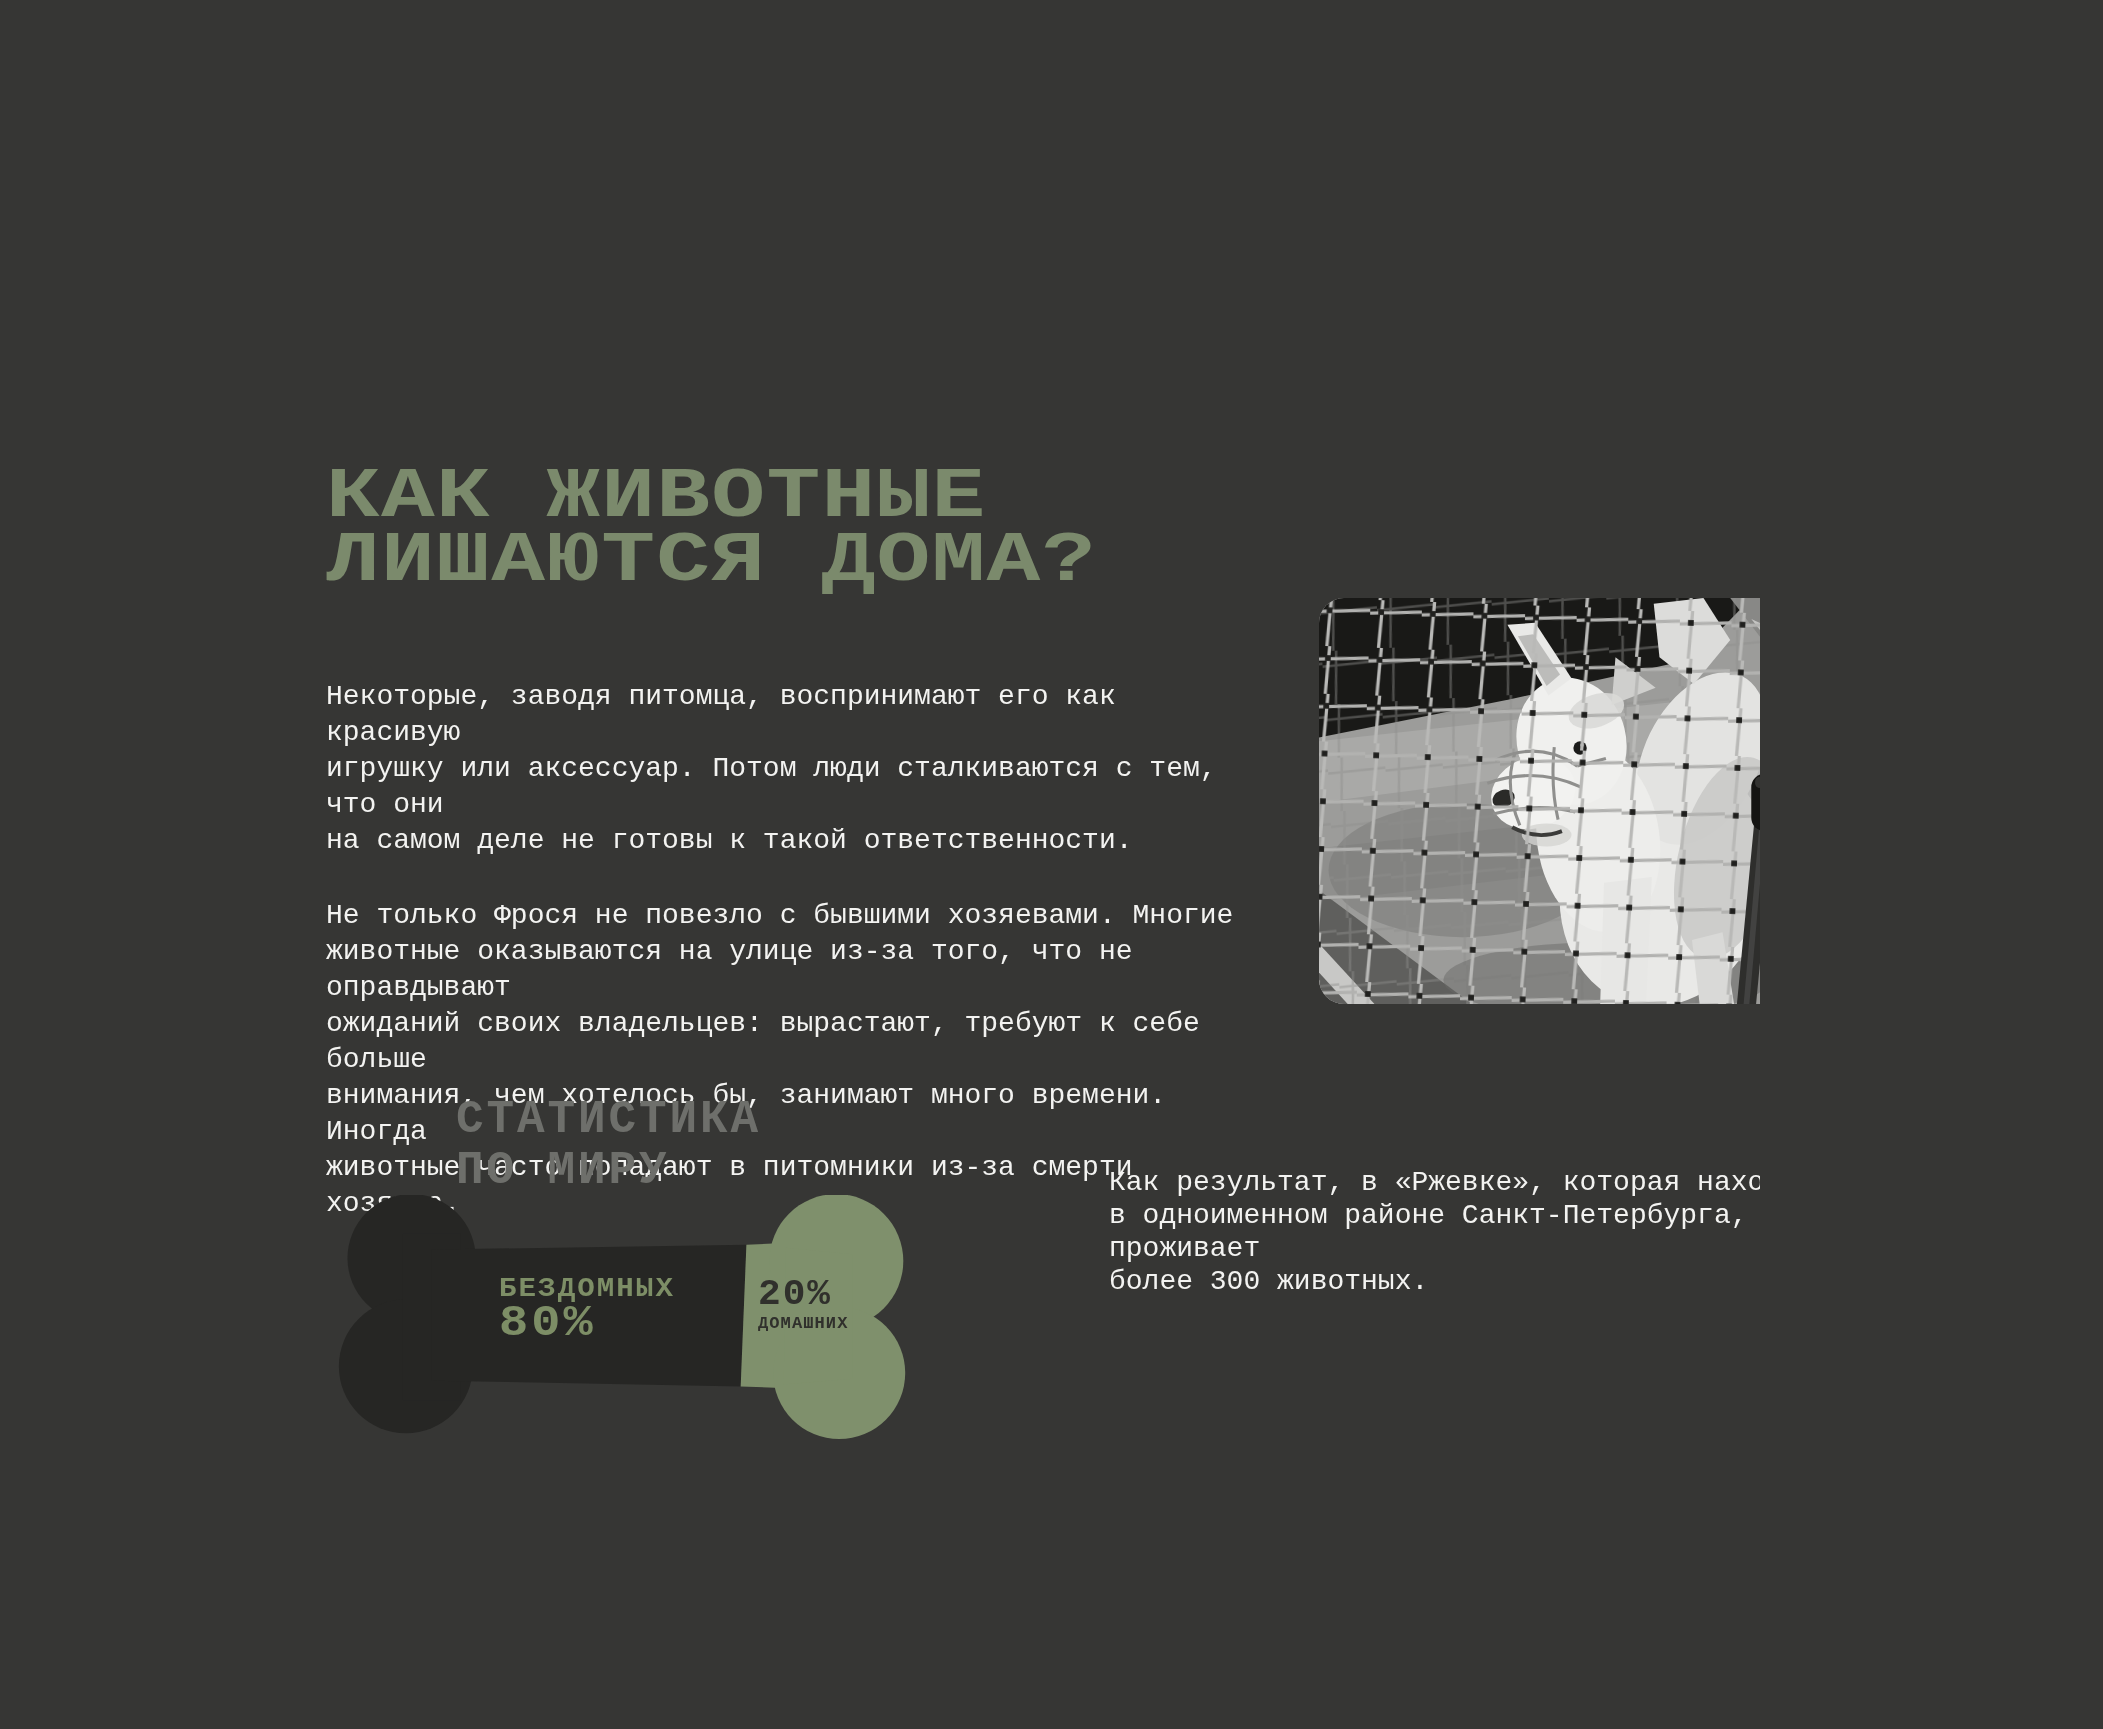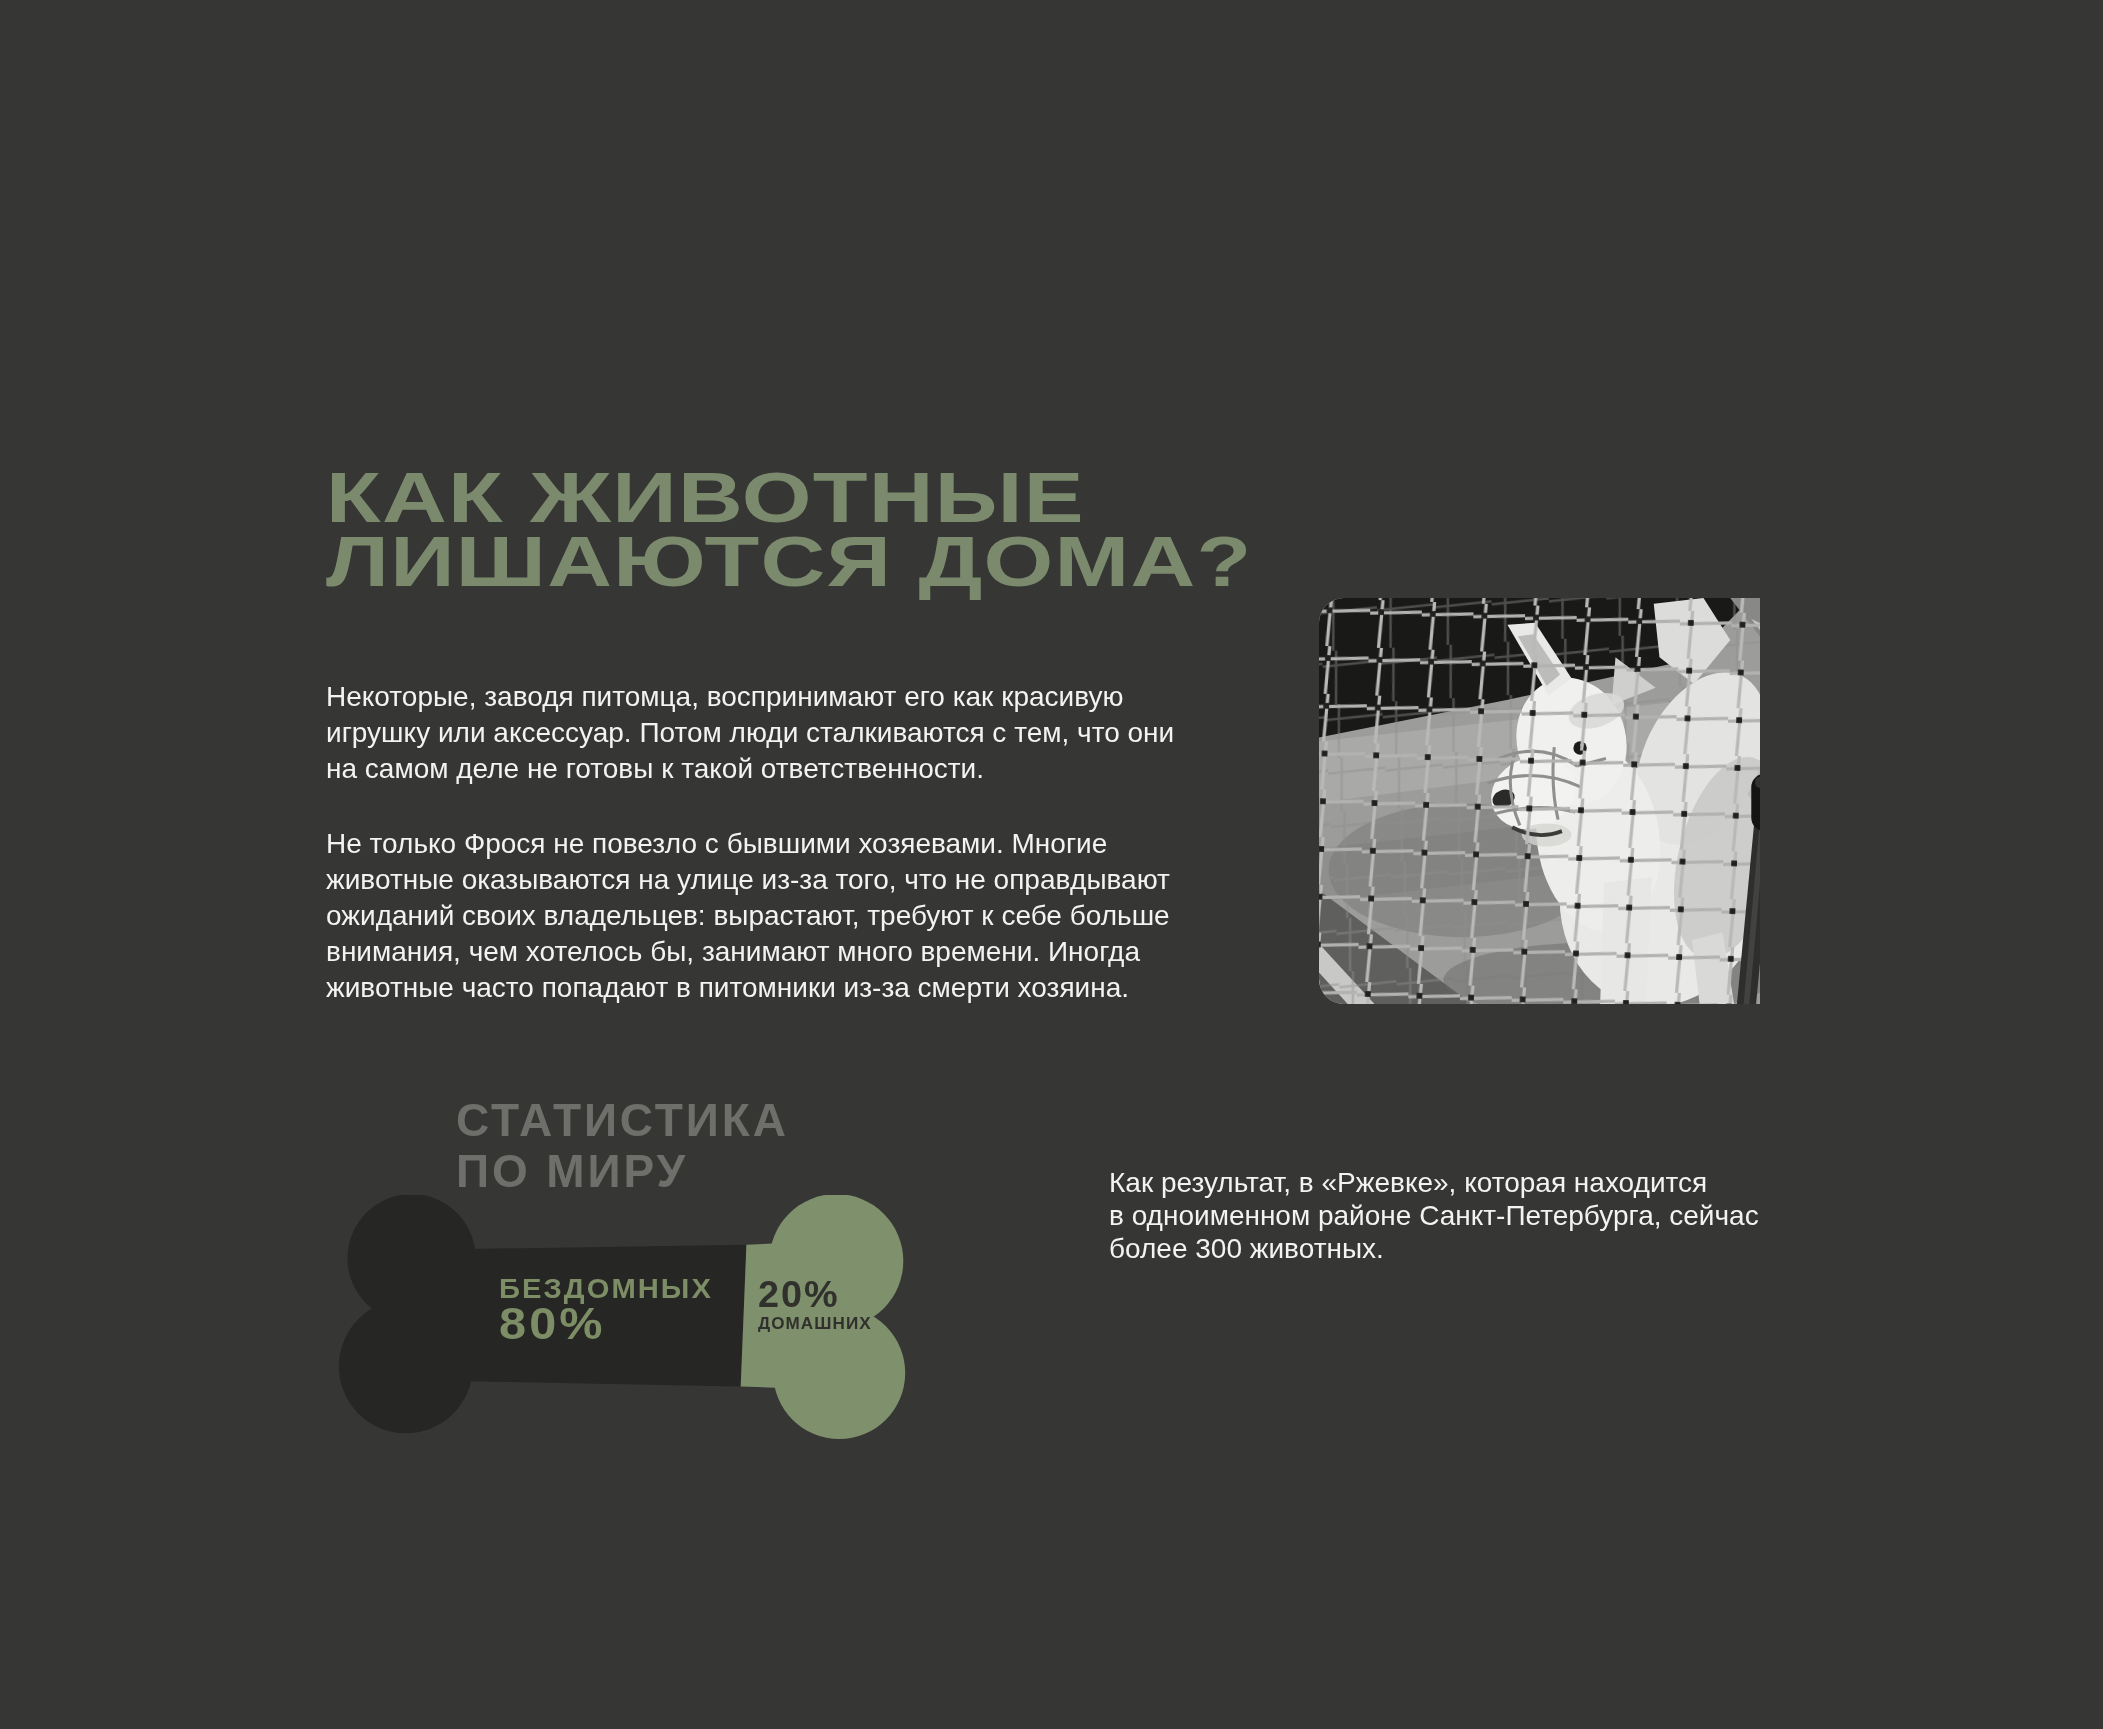--- a/index.html
+++ b/index.html
@@ -9,21 +9,21 @@
     --stats-label:#6e6f6b;
     --bone-dark:#262624;
     --bone-green:#7f906c;
     --bone-text-green:#7d8e66;
     --bone-text-dark:#30302c;
   }
   html,body{margin:0;padding:0;background:var(--background);}
   .stage{
     position:relative;width:1760px;height:1729px;overflow:hidden;
     background:var(--background);
-    font-family:Liberation Sans, sans-serif;
+    font-family:Liberation Mono, monospace;
   }
   
   .heading{
     position:absolute;left:326px;top:466px;margin:0;
     font-size:70px;line-height:64px;font-weight:bold;
     letter-spacing:1px;color:var(--heading);
     transform:scaleX(1.28);transform-origin:left top;
     white-space:nowrap;
   }
   

